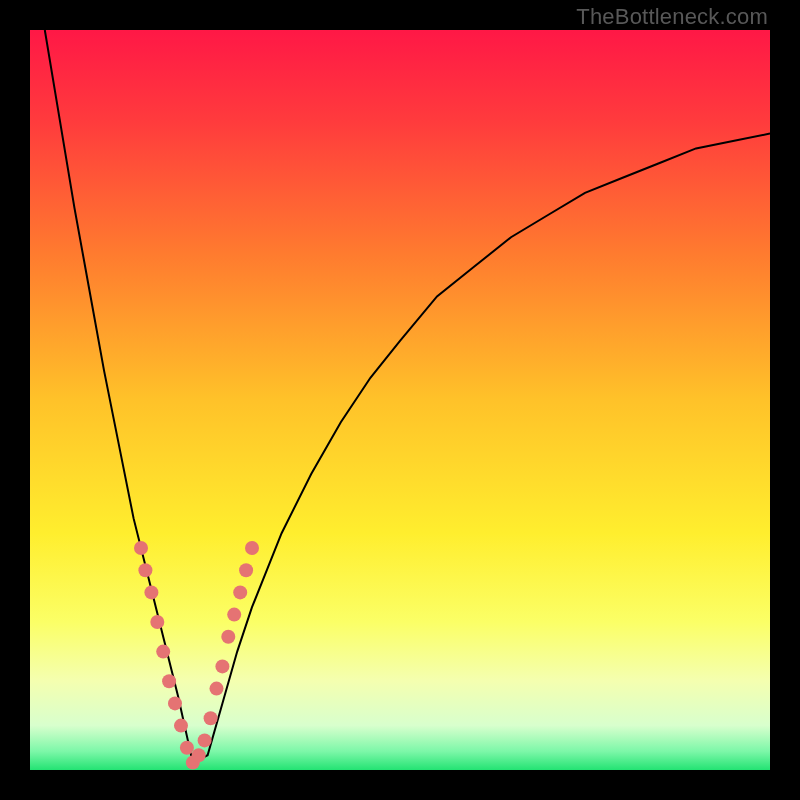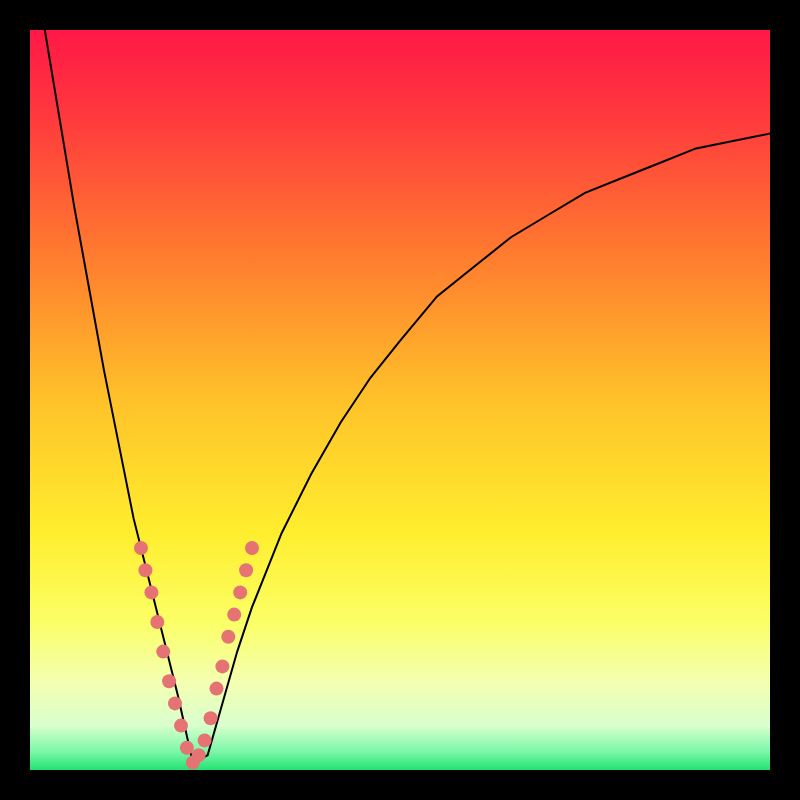--- a/index.html
+++ b/index.html
@@ -99,13 +99,14 @@
           <circle class="dot" cx="192.4" cy="636.4" r="7" fill="#e57373"></circle>
           <circle class="dot" cx="198.3" cy="606.8" r="7" fill="#e57373"></circle>
           <circle class="dot" cx="204.2" cy="584.6" r="7" fill="#e57373"></circle>
           <circle class="dot" cx="210.2" cy="562.4" r="7" fill="#e57373"></circle>
           <circle class="dot" cx="216.1" cy="540.2" r="7" fill="#e57373"></circle>
           <circle class="dot" cx="222.0" cy="518.0" r="7" fill="#e57373"></circle>
         </g>
     </svg>
   </div>
 
+  <div class="watermark">TheBottleneck.com</div>
 </div>
 
 </body></html>

